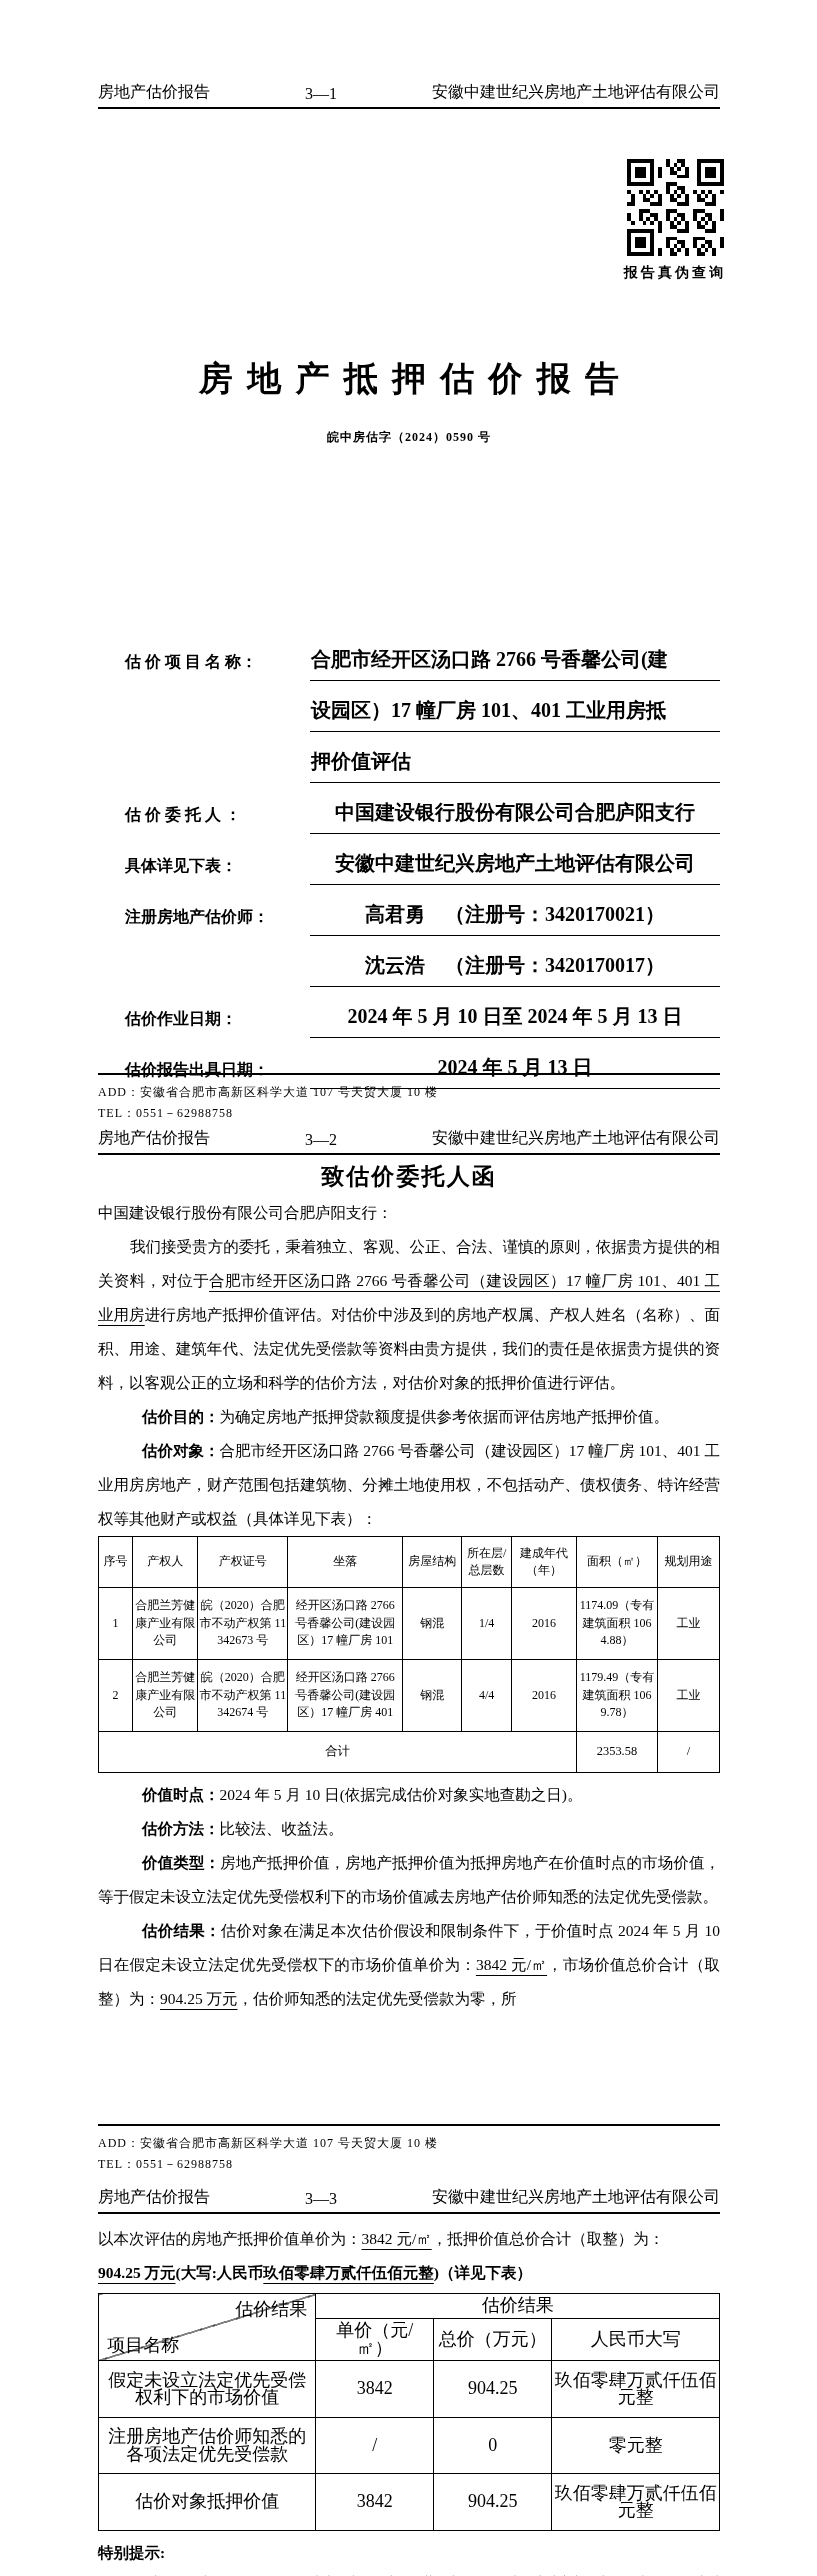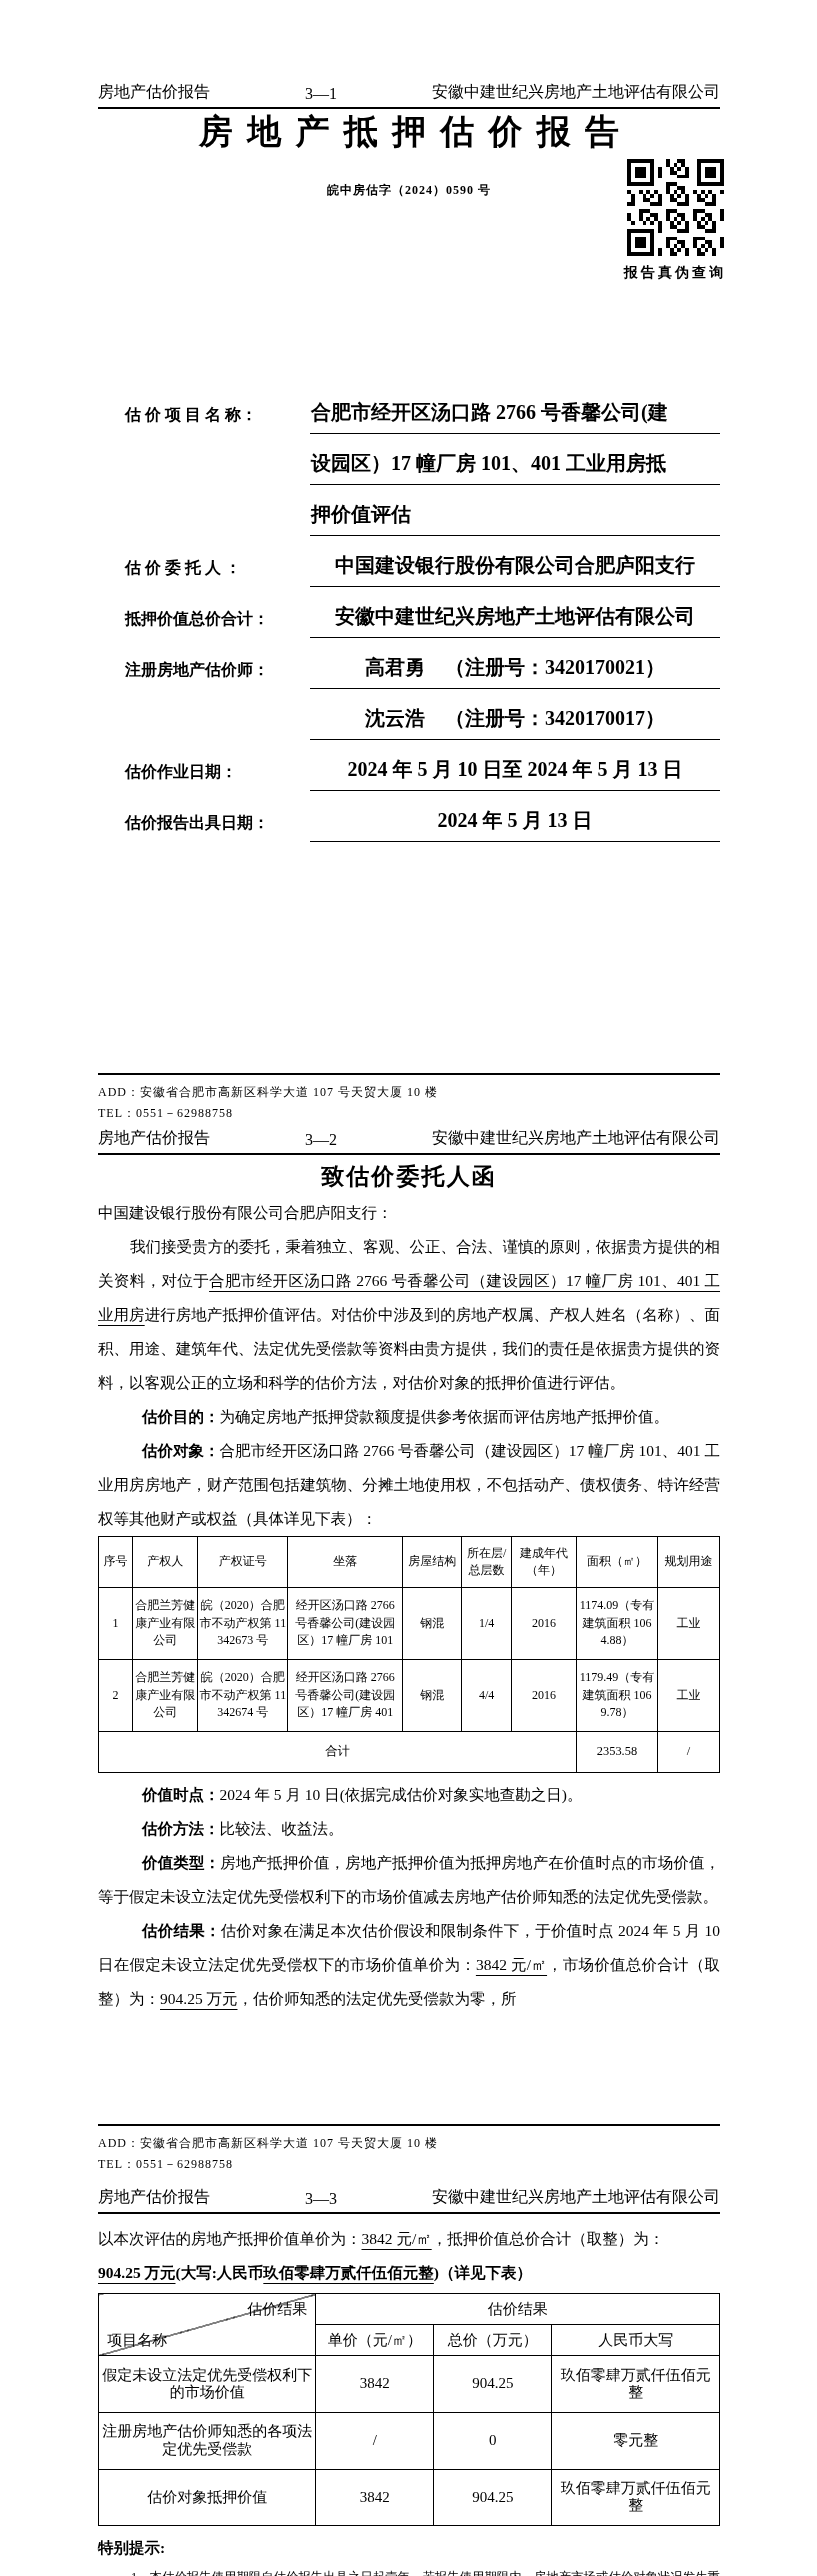--- a/index.html
+++ b/index.html
@@ -9,21 +9,21 @@
   }
   .page{position:absolute;left:0;width:818px;padding:0 98px;box-sizing:border-box;}
   .page-header{display:flex;justify-content:space-between;align-items:flex-end;
     font-size:16px;border-bottom:2.1px solid #000;padding-bottom:4.1px;}
   .page-header .mid{flex:0 0 auto;}
   .page-footer{position:absolute;left:98px;right:98px;border-top:2.1px solid #000;
     padding-top:7.2px;font-size:12px;line-height:20.6px;letter-spacing:1px;}
   
   .qr-wrap{position:absolute;top:159px;right:76px;width:134px;text-align:center;}
   .qr-caption{margin-top:6.2px;font-size:14px;font-weight:bold;letter-spacing:3.1px;}
-  .cover-title{text-align:center;font-size:34px;font-weight:bold;
+  .cover-title{margin-top:247px;text-align:center;font-size:34px;font-weight:bold;
     letter-spacing:0.42em;text-indent:0.42em;line-height:46px;}
   .doc-no{margin-top:27px;text-align:center;font-size:12px;font-weight:bold;letter-spacing:1px;}
   .cover-fields{margin-top:184px;padding-left:27px;font-weight:bold;}
   .field-row{display:flex;align-items:flex-start;}
   .field-label{flex:0 0 185px;height:43px;display:flex;align-items:flex-end;
     font-size:16px;padding-bottom:5.2px;white-space:nowrap;}
   .field-value{flex:1;}
   .u-line{height:43px;border-bottom:1.5px solid #000;display:flex;align-items:flex-end;
     font-size:20px;padding-bottom:7px;}
   .u-line.center{justify-content:center;}
@@ -39,21 +39,21 @@
   
   table{border-collapse:collapse;width:100%;table-layout:fixed;}
   table,td,th{border:1px solid #000;}
   table{border-width:1.5px;}
   td,th{font-size:12px;line-height:17.5px;text-align:center;vertical-align:middle;
     padding:3.1px 2.1px;font-weight:normal;word-break:break-all;}
   .t1 th{padding:7.2px 1px;}
   .t1 td{padding:9.3px 1px;}
   .t1 .total td{padding:11.3px 1px;font-size:12.4px;}
   
-  .t2 th,.t2 td{font-size:15px;margin-left:40px;}
+  .t2 th,.t2 td{font-size:18px;margin-left:40px;}
   .corner{position:relative;height:61px;padding:0;
     background:linear-gradient(to bottom right,transparent calc(50% - 0.5px),#000 calc(50% - 0.5px),#000 calc(50% + 0.5px),transparent calc(50% + 0.5px));}
   .corner .tr{position:absolute;top:6.2px;right:8.2px;}
   .corner .bl{position:absolute;bottom:6.2px;left:8.2px;}
   .t2 .datarow td{padding:10.3px 2.1px;}
   
   .special-title{margin-top:9.3px;font-size:15.5px;font-weight:bold;line-height:26px;}
   .special-item{font-size:12.4px;line-height:32px;text-indent:33px;text-align:justify;margin:0;}
 </style>
 </head>
@@ -78,21 +78,21 @@
         <div class="u-line left">押价值评估</div>
       </div>
     </div>
     <div class="field-row">
       <div class="field-label">估 价 委 托 人 ：</div>
       <div class="field-value">
         <div class="u-line center">中国建设银行股份有限公司合肥庐阳支行</div>
       </div>
     </div>
     <div class="field-row">
-      <div class="field-label">抵押价值总价合计：</div>
+      <div class="field-label">具体详见下表：</div>
       <div class="field-value">
         <div class="u-line center">安徽中建世纪兴房地产土地评估有限公司</div>
       </div>
     </div>
     <div class="field-row">
       <div class="field-label">注册房地产估价师：</div>
       <div class="field-value">
         <div class="u-line center">高君勇　（注册号：3420170021）</div>
         <div class="u-line center">沈云浩　（注册号：3420170017）</div>
       </div>

